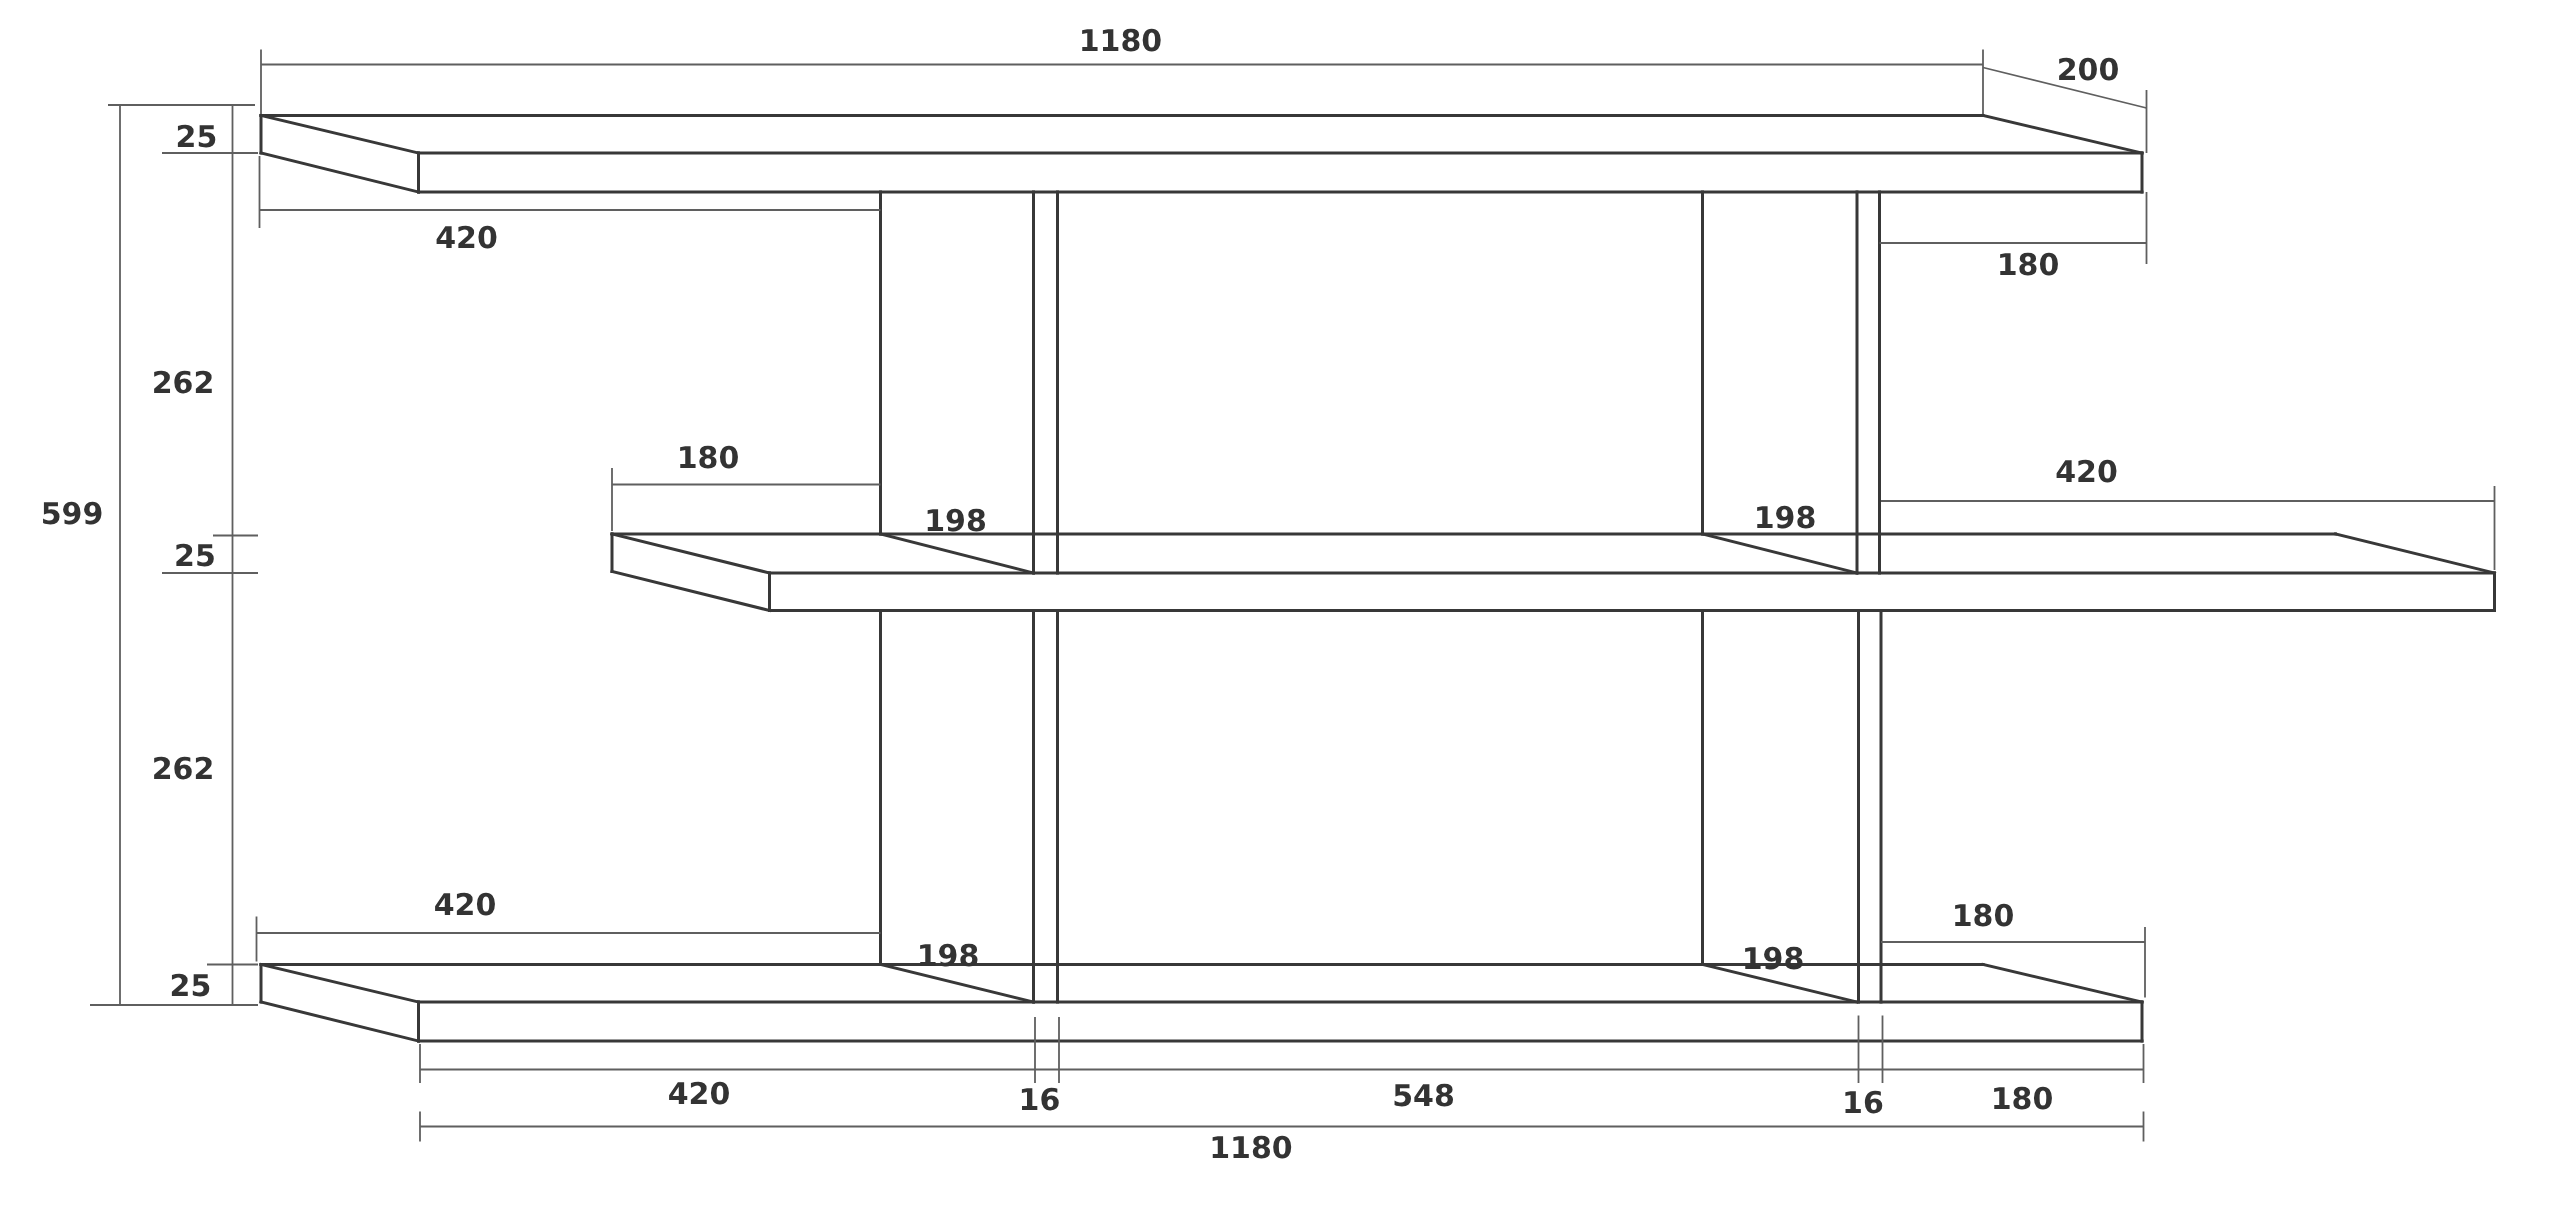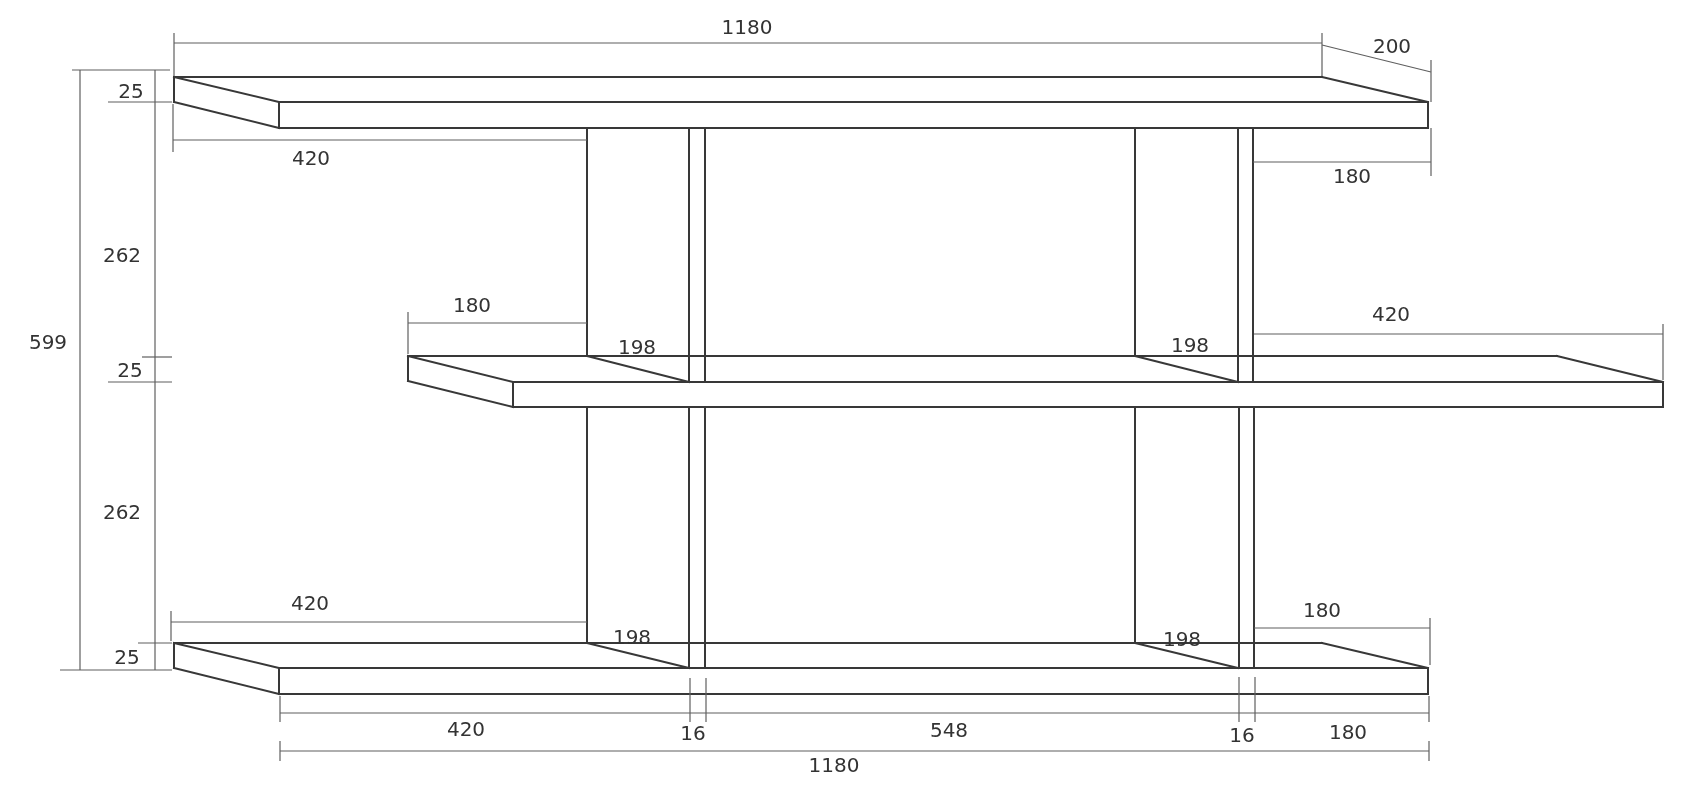--- a/index.html
+++ b/index.html
@@ -7,20 +7,21 @@
     padding: 0;
     background: #ffffff;
     font-family: "DejaVu Sans", sans-serif;
   }
   .page {
     position: relative;
     width: 1700px;
     height: 806px;
     background: #ffffff;
     overflow: hidden;
+    font-weight: bold;
   }
   svg text {
     font-family: "DejaVu Sans", sans-serif;
     fill: #333333;
   }
 </style>
 </head>
 <body>
 
 <main class="page">

